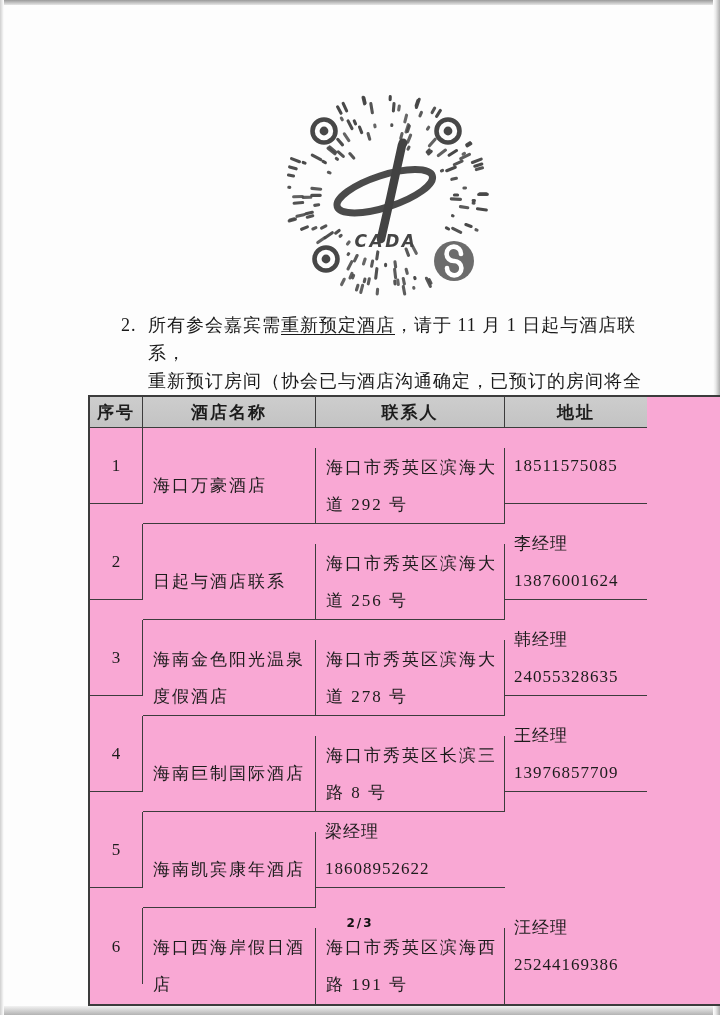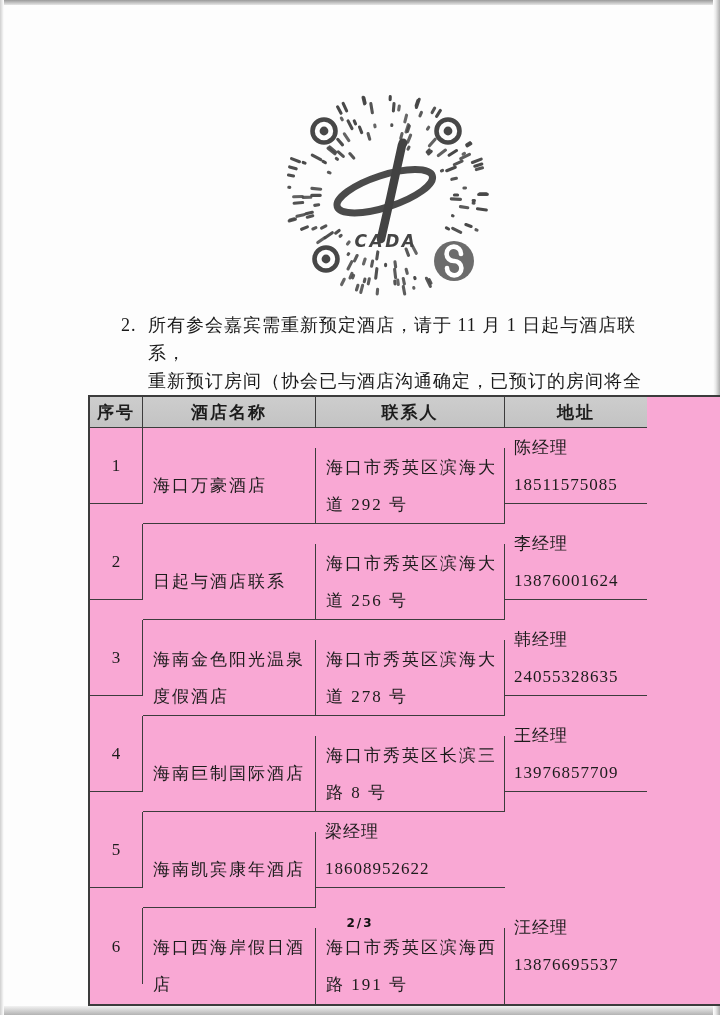--- a/index.html
+++ b/index.html
@@ -20,21 +20,21 @@
   
   .qr-wrap { position:absolute; left:266px; top:80px; width:240px; height:230px; }
   .qr-wrap svg { width:100%; height:100%; display:block; }
 
   
   .para { position:absolute; left:121px; top:311px; width:527px;
           font-size:18px; line-height:28px; letter-spacing:1px; font-weight:500; color:#1a1a1a; }
   .para .num { position:absolute; left:0; top:0; }
   .para .ptext { padding-left:27px; }
   .para .pline { display:block; }
-  .para .u { text-underline-offset:3px;margin-top:16px; }
+  .para .u { text-decoration:underline; text-underline-offset:3px;margin-top:16px; }
 
   
   .table { position:absolute; left:88px; top:395px; width:642px;
            border:2px solid #3c3c3c; background:#f9a8d4; font-size:17px; }
   .trow { display:grid; grid-template-columns:53px 173px 189px 142px; }
   .cell { border-right:1px solid #3c3c3c; border-bottom:1px solid #3c3c3c;
           display:flex; flex-direction:column; justify-content:center;
           letter-spacing:2px; line-height:37px; overflow:hidden; }
   .cell:last-child { border-right:none; }
   .trow:last-child .cell { border-bottom:none; }
@@ -219,21 +219,20 @@
           <div class="cell c-no">
             <div>1</div>
           </div>
           <div class="cell c-hotel">
             <div>海口万豪酒店</div>
           </div>
           <div class="cell c-addr">
             <div>海口市秀英区滨海大道 292 号</div>
           </div>
           <div class="cell c-contact">
-            <div>陈经理</div>
             <div class="phone">18511575085</div>
           </div>
         </div>
         <div class="trow">
           <div class="cell c-no">
             <div>2</div>
           </div>
           <div class="cell c-hotel">
             <div>日起与酒店联系</div>
           </div>
@@ -292,21 +291,21 @@
             <div>6</div>
           </div>
           <div class="cell c-hotel">
             <div>海口西海岸假日酒店</div>
           </div>
           <div class="cell c-addr">
             <div>海口市秀英区滨海西路 191 号</div>
           </div>
           <div class="cell c-contact">
             <div>汪经理</div>
-            <div class="phone">13876695537</div>
+            <div class="phone">25244169386</div>
           </div>
         </div>
       </div>
   </div>
 
   <div class="pageno">2/3</div>
 
 </div>
 
 </body></html>

